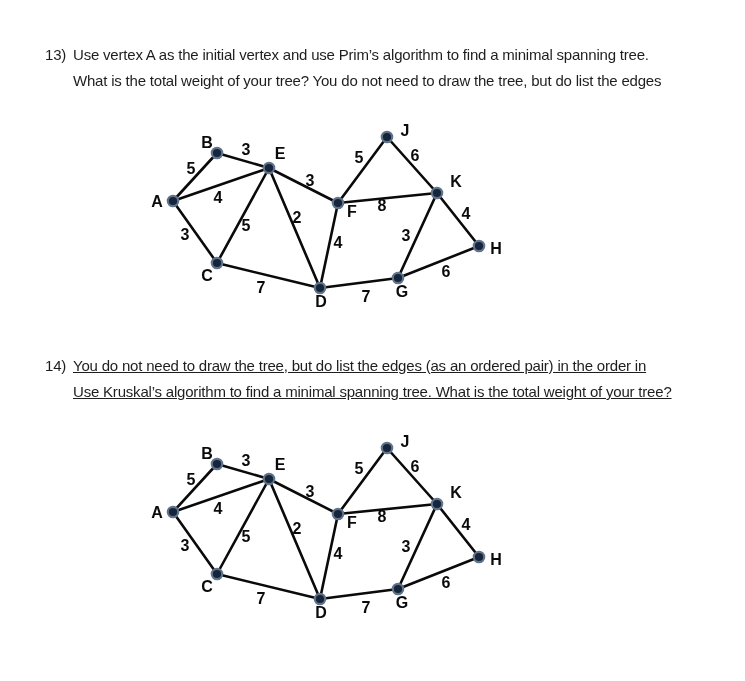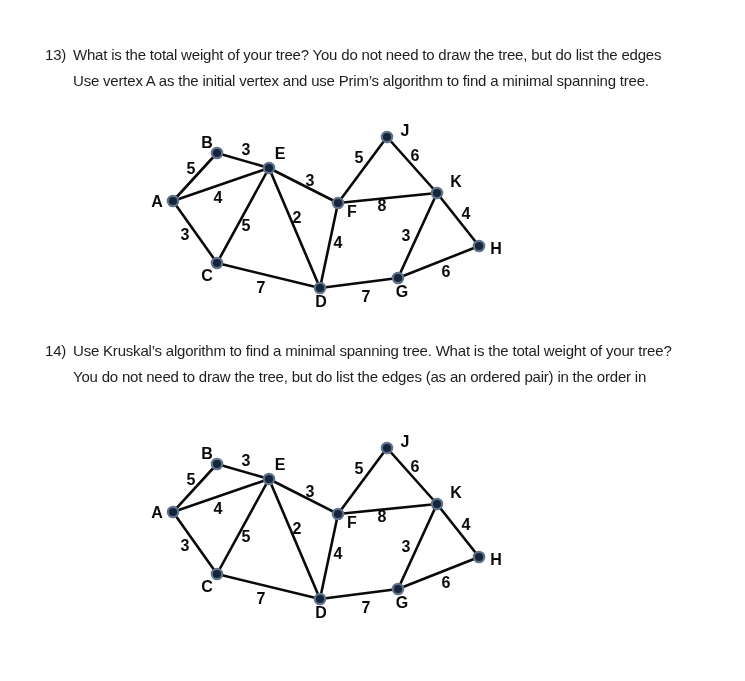--- a/index.html
+++ b/index.html
@@ -17,36 +17,36 @@
     width: 665px;
     color: #1e1e1e;
     font-size: 15px;
     line-height: 26px;
     letter-spacing: -0.2px;
   }
   .problem .num { position: absolute; left: 0; top: 0; }
   .problem .lines { margin-left: 28px; }
   .problem .line { white-space: nowrap; }
   #problem-13 { top: 42px; }
-  #problem-14 { top: 338px; }
+  #problem-14 { top: 353px; text-decoration: underline; }
   .graph-box { position: absolute; width: 380px; height: 200px; }
   #graph-13 { left: 140px; top: 115px; }
   #graph-14 { left: 140px; top: 426px; }
   .graph-box svg { width: 100%; height: 100%; display: block; }
 </style>
 </head>
 <body>
 
 <div id="page">
 
   <div class="problem" id="problem-13">
     <span class="num">13)</span>
     <div class="lines">
+      <div class="line">Use vertex A as the initial vertex and use Prim’s algorithm to find a minimal spanning tree.</div>
       <div class="line">What is the total weight of your tree? You do not need to draw the tree, but do list the edges</div>
-      <div class="line">Use vertex A as the initial vertex and use Prim’s algorithm to find a minimal spanning tree.</div>
     </div>
   </div>
 
   <div class="graph-box" id="graph-13">
       <svg viewBox="140 115 380 200">
         <line x1="173" y1="201" x2="217" y2="153" stroke="#0a0a0a" stroke-width="2.6" stroke-linecap="round"></line>
         <line x1="173" y1="201" x2="269" y2="168" stroke="#0a0a0a" stroke-width="2.6" stroke-linecap="round"></line>
         <line x1="173" y1="201" x2="217" y2="263" stroke="#0a0a0a" stroke-width="2.6" stroke-linecap="round"></line>
         <line x1="217" y1="153" x2="269" y2="168" stroke="#0a0a0a" stroke-width="2.6" stroke-linecap="round"></line>
         <line x1="217" y1="263" x2="269" y2="168" stroke="#0a0a0a" stroke-width="2.6" stroke-linecap="round"></line>
@@ -96,22 +96,22 @@
         <circle cx="387" cy="137" r="5.2" fill="#16253b" stroke="#5f7389" stroke-width="2.2"></circle>
         <text x="405" y="130" fill="#0a0a0a" font-size="16" font-weight="bold" font-family="&quot;Liberation Sans&quot;, sans-serif" text-anchor="middle" dominant-baseline="central">J</text>
         <circle cx="437" cy="193" r="5.2" fill="#16253b" stroke="#5f7389" stroke-width="2.2"></circle>
         <text x="456" y="181" fill="#0a0a0a" font-size="16" font-weight="bold" font-family="&quot;Liberation Sans&quot;, sans-serif" text-anchor="middle" dominant-baseline="central">K</text>
       </svg>
     </div>
 
   <div class="problem" id="problem-14">
     <span class="num">14)</span>
     <div class="lines">
+      <div class="line">You do not need to draw the tree, but do list the edges (as an ordered pair) in the order in</div>
       <div class="line">Use Kruskal’s algorithm to find a minimal spanning tree. What is the total weight of your tree?</div>
-      <div class="line">You do not need to draw the tree, but do list the edges (as an ordered pair) in the order in</div>
     </div>
   </div>
 
   <div class="graph-box" id="graph-14">
       <svg viewBox="140 115 380 200">
         <line x1="173" y1="201" x2="217" y2="153" stroke="#0a0a0a" stroke-width="2.6" stroke-linecap="round"></line>
         <line x1="173" y1="201" x2="269" y2="168" stroke="#0a0a0a" stroke-width="2.6" stroke-linecap="round"></line>
         <line x1="173" y1="201" x2="217" y2="263" stroke="#0a0a0a" stroke-width="2.6" stroke-linecap="round"></line>
         <line x1="217" y1="153" x2="269" y2="168" stroke="#0a0a0a" stroke-width="2.6" stroke-linecap="round"></line>
         <line x1="217" y1="263" x2="269" y2="168" stroke="#0a0a0a" stroke-width="2.6" stroke-linecap="round"></line>

